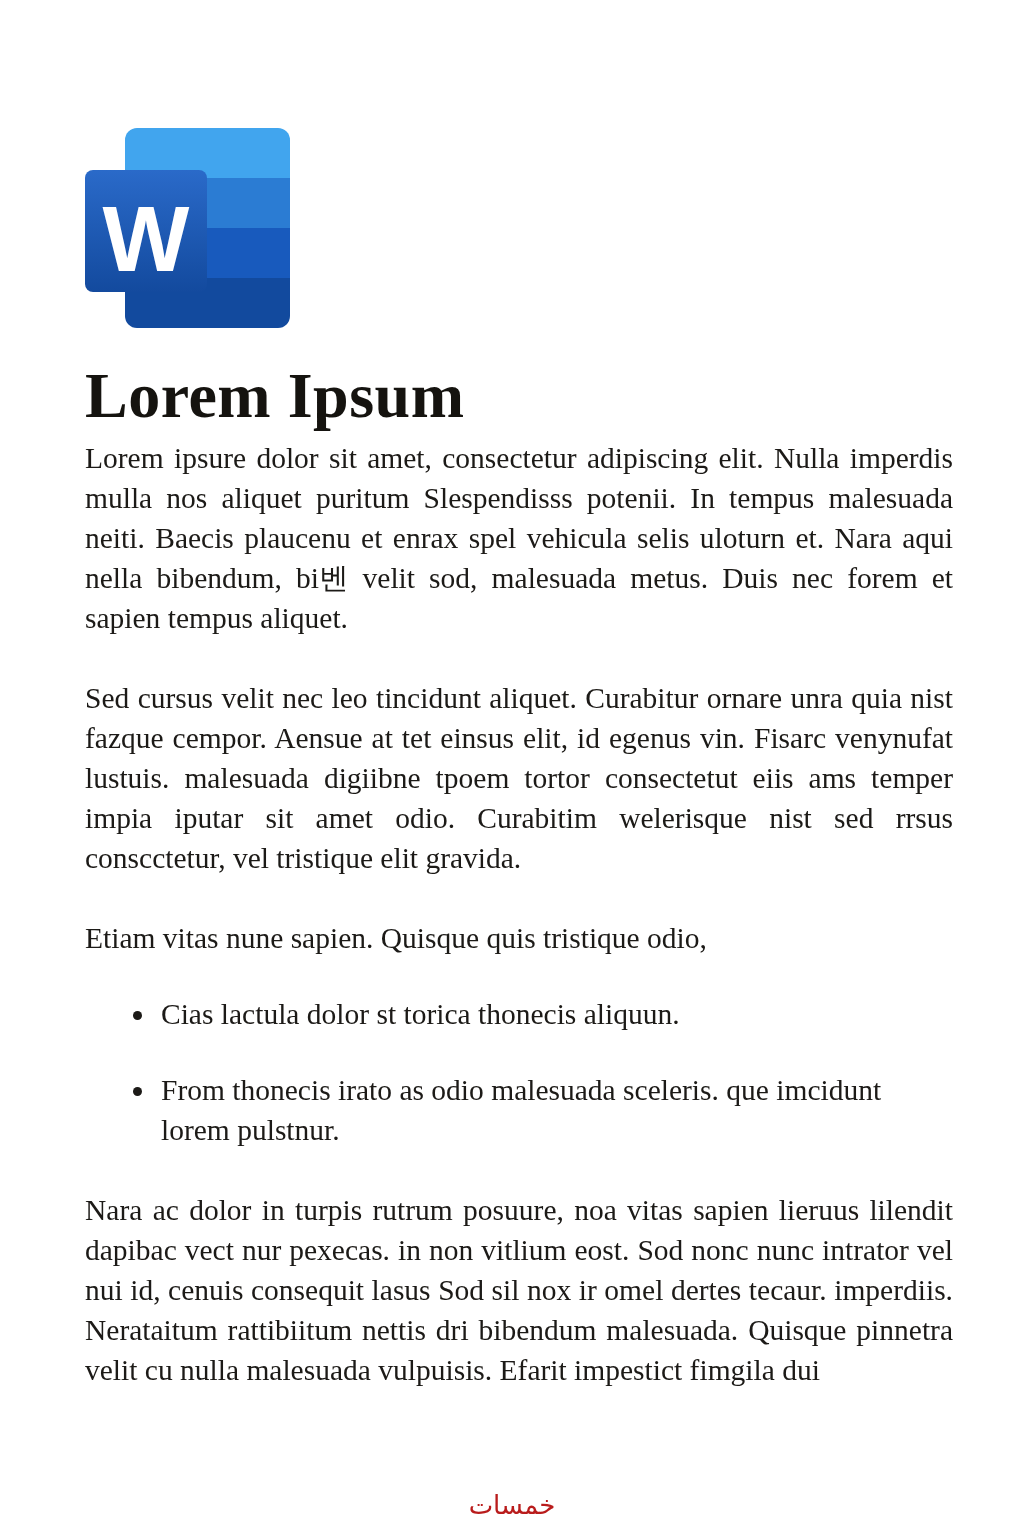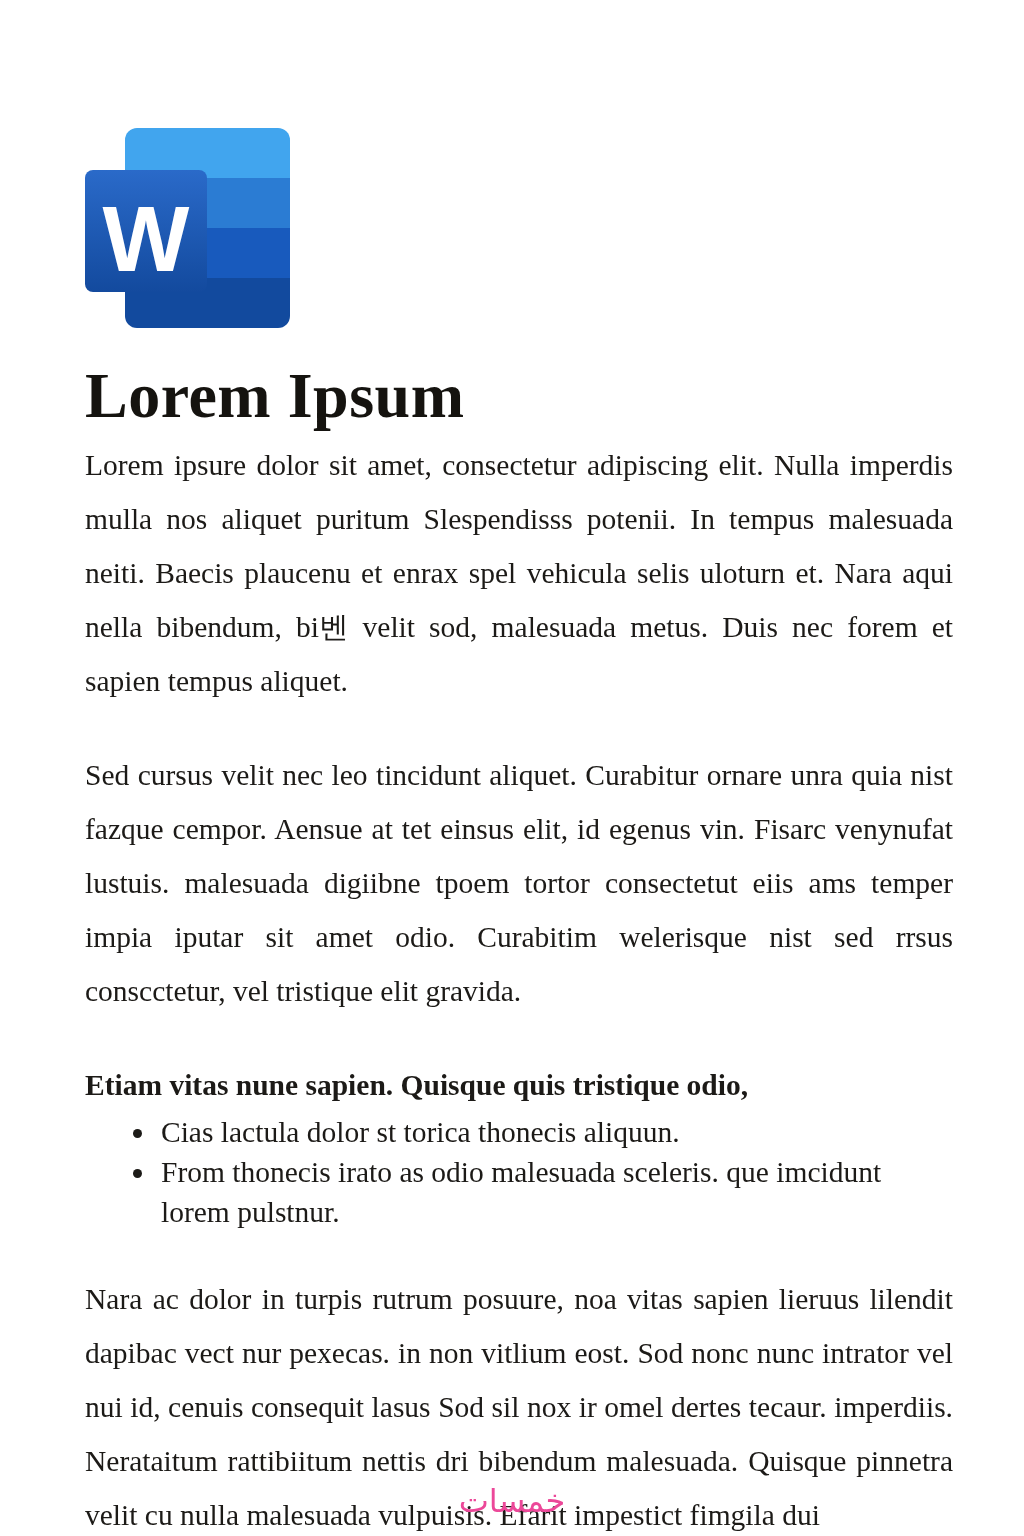--- a/index.html
+++ b/index.html
@@ -33,52 +33,52 @@
     margin: 34px 0 9px 0;
     font-size: 64px;
     line-height: 1.05;
     font-weight: 700;
     letter-spacing: 0.5px;
     color: #15130f;
   }
   p.body-text {
     margin: 0 0 40px 0;
     font-size: 29.5px;
-    line-height: 54px;
+    line-height: 40px;
     text-align: justify;
     color: #1c1a17;
   }
   p.body-text.list-intro {
     margin-bottom: 0;
     text-align: left;
-    font-weight: bold;
   }
   ul.doc-list {
     margin: 0 0 40px 0;
     padding-left: 72px;
     list-style: disc outside;
   }
   ul.doc-list li {
     font-size: 29.5px;
     line-height: 40px;
     color: #1c1a17;
     padding-left: 4px;
+    margin-top: 36px;
   }
   p.body-text.last {
     margin-bottom: 0;
   }
   .watermark {
     position: absolute;
     left: 0;
     right: 0;
     bottom: 16px;
     text-align: center;
     font-family: "DejaVu Sans", "Liberation Sans", sans-serif;
-    font-size: 32px;
-    color: #ec4899;
+    font-size: 26px;
+    color: #b91c1c;
     letter-spacing: 1px;
   }
 </style>
 </head>
 <body>
 
 <div class="page">
   <div class="content">
 
     <svg class="logo" viewBox="0 0 205 200" aria-hidden="true">

